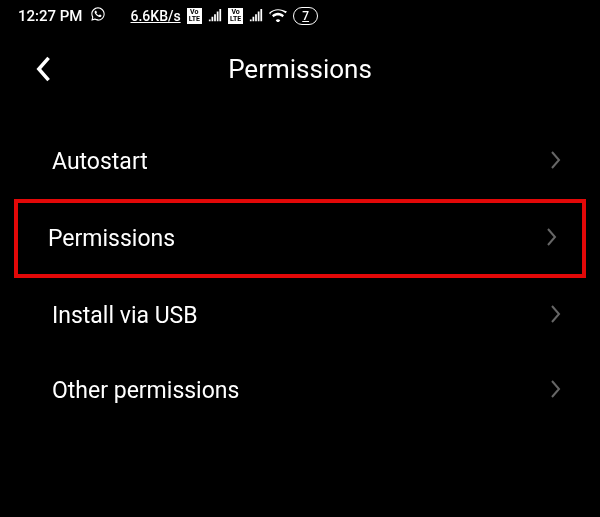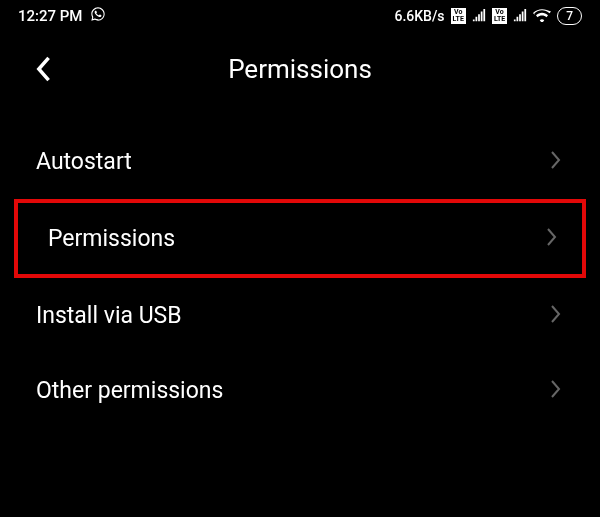--- a/index.html
+++ b/index.html
@@ -10,37 +10,38 @@
     body {
       background: #000;
       width: 600px;
       height: 517px;
       font-family: -apple-system, BlinkMacSystemFont, "Segoe UI", Roboto, sans-serif;
       color: #fff;
       overflow: hidden;
     }
     .status-bar {
       display: flex;
-      justify-content: space-between;
       align-items: center;
       padding: 6px 18px;
       height: 32px;
       font-size: 15px;
       font-weight: 500;
+      gap: 24px;
     }
     .status-left {
       display: flex;
       align-items: center;
       gap: 8px;
     }
     .status-right {
       display: flex;
       align-items: center;
       gap: 6px;
       font-size: 14px;
+      text-decoration: underline;
     }
     .whatsapp-icon svg {
       width: 16px;
       height: 16px;
     }
     .volte-badge {
       background: #fff;
       color: #000;
       font-size: 7px;
       font-weight: bold;
@@ -92,20 +93,21 @@
     .list {
       padding: 12px 0;
     }
     .list-item {
       display: flex;
       justify-content: space-between;
       align-items: center;
       padding: 24px 38px 24px 36px;
       cursor: pointer;
       position: relative;
+      margin-left: 16px;
     }
     .list-item-label {
       font-size: 23px;
       font-weight: 400;
       color: #fff;
     }
     .chevron-right svg {
       width: 12px;
       height: 20px;
     }

